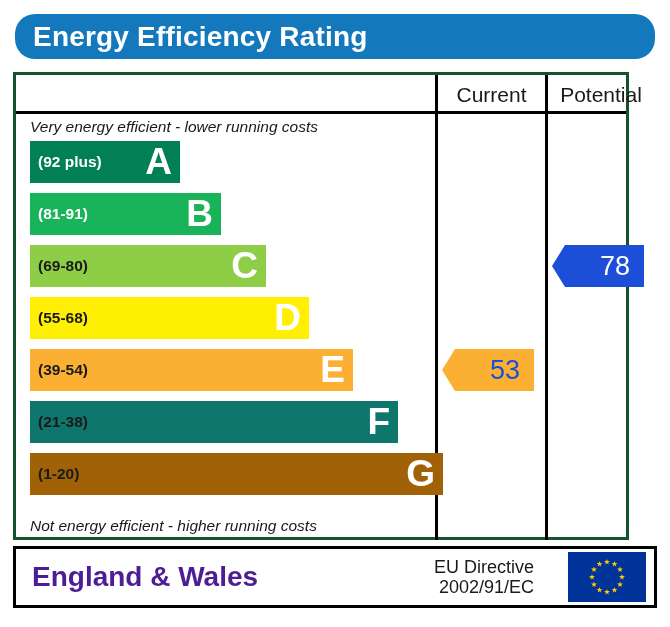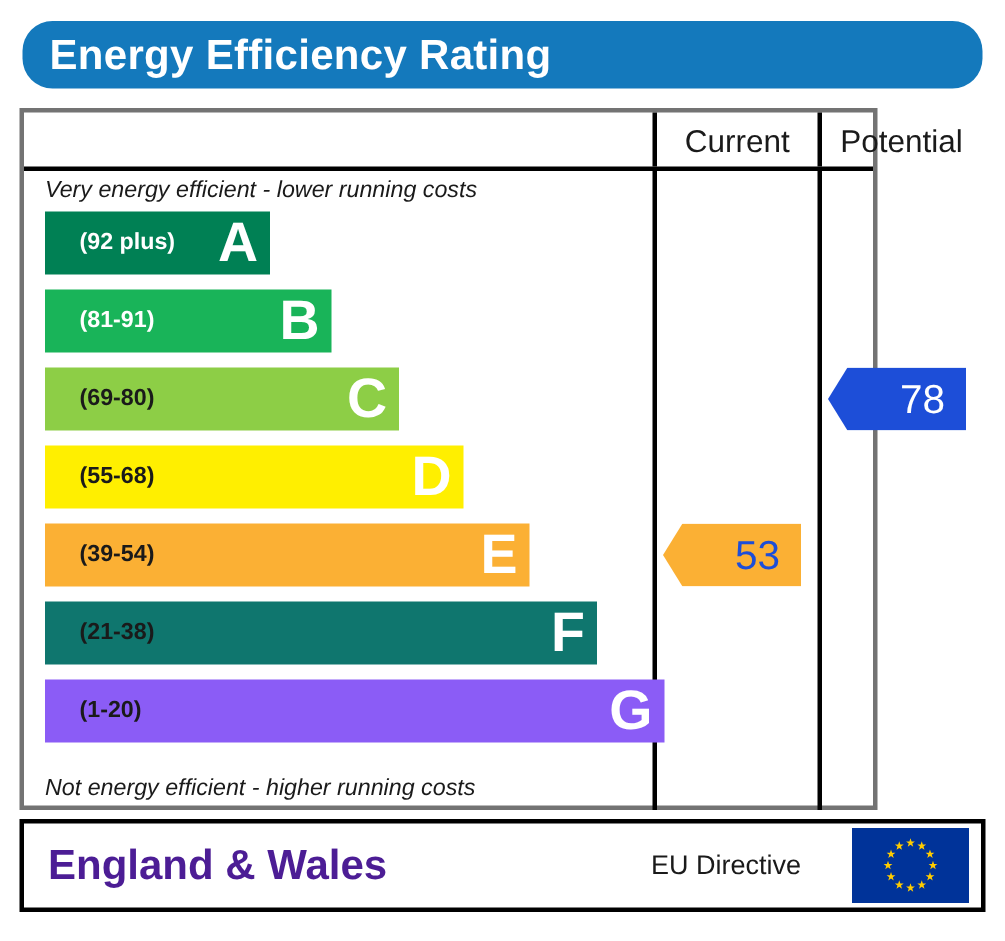--- a/index.html
+++ b/index.html
@@ -34,23 +34,23 @@
     letter-spacing: 0.2px;
     margin-left: 18px;
     white-space: nowrap;
   }
 
   
   #chart-frame {
     position: absolute;
     left: 13px;
     top: 72px;
-    width: 572px;
+    width: 616px;
     height: 468px;
-    border: 3px solid #737373;
+    border: 3px solid #14532d;
     box-sizing: border-box;
     background: #ffffff;
   }
 
   
   #header-row {
     position: absolute;
     left: 0;
     top: 0;
     width: 100%;
@@ -122,21 +122,21 @@
     position: absolute;
     left: 14px;
     height: 42px;
     display: flex;
     align-items: center;
     box-sizing: border-box;
   }
   .bar-range {
     font-size: 15.5px;
     font-weight: bold;
-    margin-left: 23px;
+    margin-left: 8px;
     white-space: nowrap;
   }
   .bar-letter {
     position: absolute;
     right: 8px;
     top: 50%;
     transform: translateY(-52%);
     font-size: 37px;
     font-weight: bold;
     color: #ffffff;
@@ -247,40 +247,41 @@
           <span class="bar-letter">D</span>
         </div>
         <div class="bar" style="top: 235px; width: 323px; background: rgb(251, 176, 52);">
           <span class="bar-range dark-text">(39-54)</span>
           <span class="bar-letter">E</span>
         </div>
         <div class="bar" style="top: 287px; width: 368px; background: #0f766e;">
           <span class="bar-range dark-text">(21-38)</span>
           <span class="bar-letter">F</span>
         </div>
-        <div class="bar" style="top: 339px; width: 413px; background: #8b5cf6;">
+        <div class="bar" style="top: 339px; width: 413px; background: #a16207;">
           <span class="bar-range dark-text">(1-20)</span>
           <span class="bar-letter">G</span>
         </div>
       </div>
     <div id="arrows">
         <div class="rating-arrow" style="left: 426px; width: 92px; top: 235px; background: rgb(251, 176, 52);">
           <span style="color: #1d4ed8;">53</span>
         </div>
         <div class="rating-arrow" style="left: 536px; width: 92px; top: 131px; background: #1d4ed8;">
           <span style="color: rgb(255, 255, 255);">78</span>
         </div>
       </div>
   </div>
 </div>
 
 <div id="footer">
   <div id="footer-region">England &amp; Wales</div>
   <div id="footer-directive">
     <div>EU Directive</div>
+    <div>2002/91/EC</div>
   </div>
   <div id="eu-flag" style="background: rgb(0, 51, 153);">
       <svg width="78" height="50" viewBox="0 0 78 50">
         <path d="M39.00 6.90L39.73 9.00L41.95 9.04L40.18 10.38L40.82 12.51L39.00 11.24L37.18 12.51L37.82 10.38L36.05 9.04L38.27 9.00Z" fill="#ffcc00"></path>
         <path d="M46.50 8.91L47.23 11.01L49.45 11.05L47.68 12.39L48.32 14.52L46.50 13.25L44.68 14.52L45.32 12.39L43.55 11.05L45.77 11.01Z" fill="#ffcc00"></path>
         <path d="M51.99 14.40L52.72 16.50L54.94 16.54L53.17 17.88L53.81 20.01L51.99 18.74L50.17 20.01L50.81 17.88L49.04 16.54L51.26 16.50Z" fill="#ffcc00"></path>
         <path d="M54.00 21.90L54.73 24.00L56.95 24.04L55.18 25.38L55.82 27.51L54.00 26.24L52.18 27.51L52.82 25.38L51.05 24.04L53.27 24.00Z" fill="#ffcc00"></path>
         <path d="M51.99 29.40L52.72 31.50L54.94 31.54L53.17 32.88L53.81 35.01L51.99 33.74L50.17 35.01L50.81 32.88L49.04 31.54L51.26 31.50Z" fill="#ffcc00"></path>
         <path d="M46.50 34.89L47.23 36.99L49.45 37.03L47.68 38.37L48.32 40.50L46.50 39.23L44.68 40.50L45.32 38.37L43.55 37.03L45.77 36.99Z" fill="#ffcc00"></path>
         <path d="M39.00 36.90L39.73 39.00L41.95 39.04L40.18 40.38L40.82 42.51L39.00 41.24L37.18 42.51L37.82 40.38L36.05 39.04L38.27 39.00Z" fill="#ffcc00"></path>

